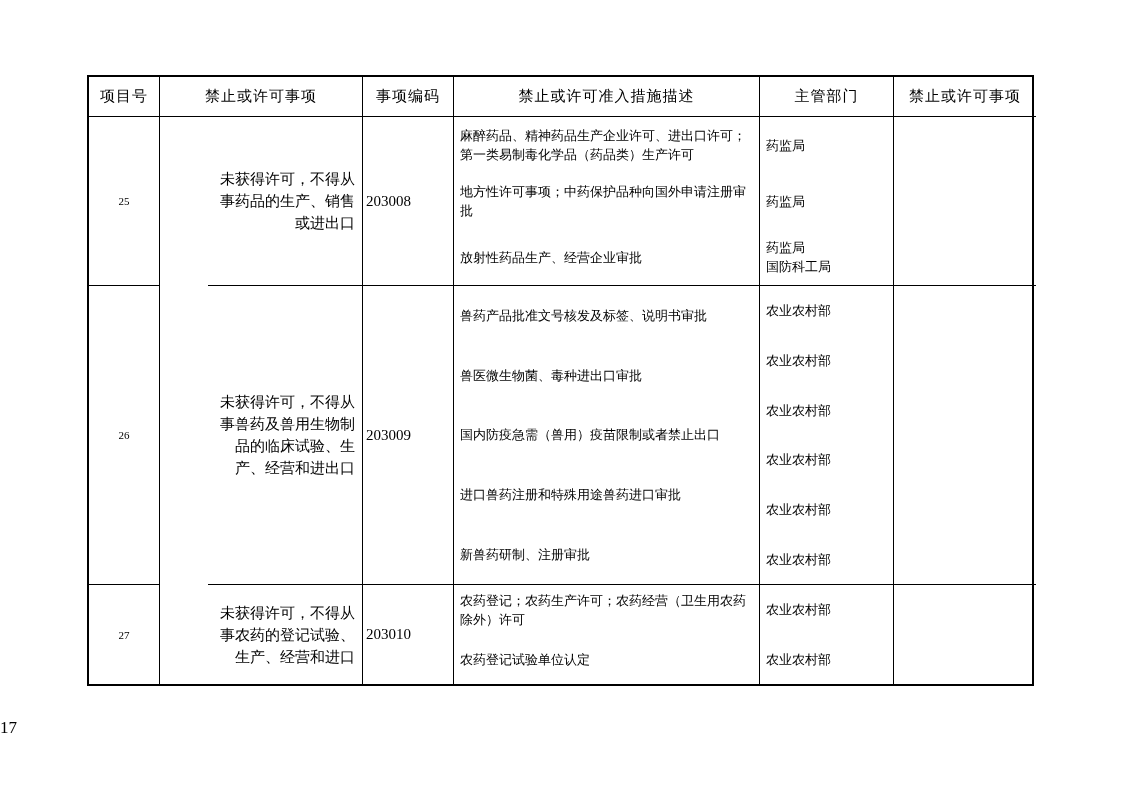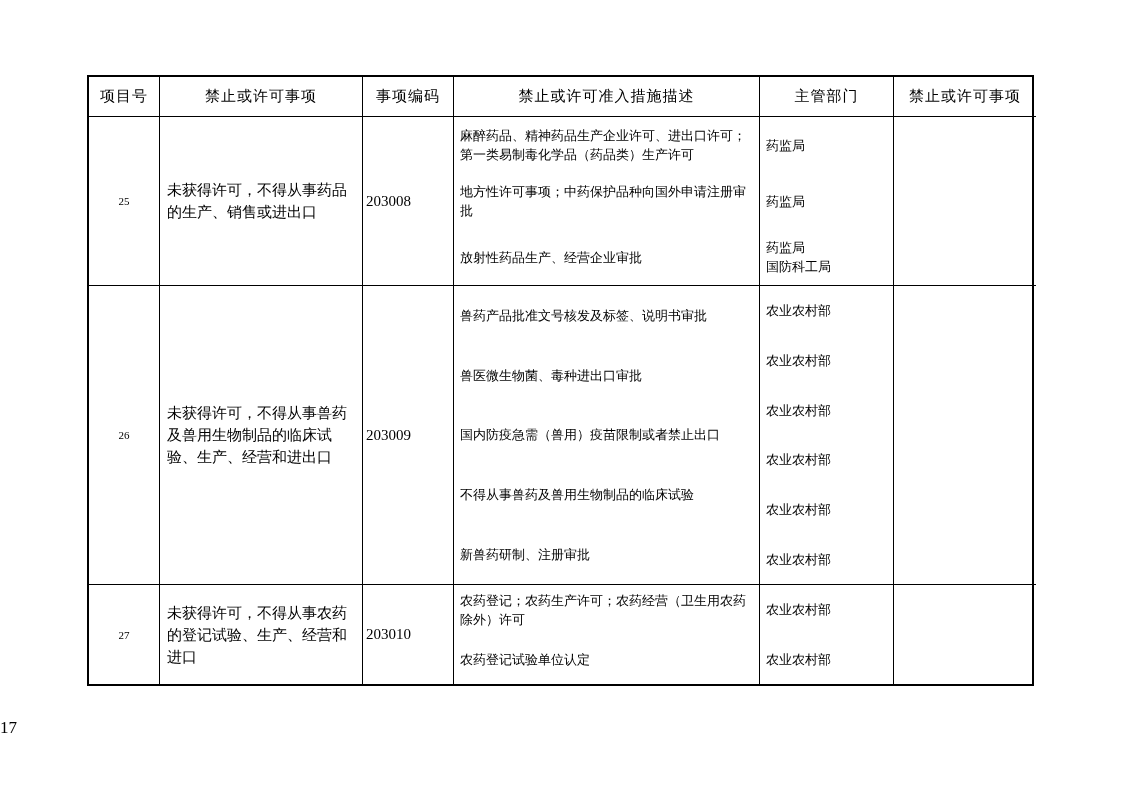--- a/index.html
+++ b/index.html
@@ -50,21 +50,22 @@
     justify-content: center;
     font-size: 11px;
   }
   .item-cell {
     display: flex;
     flex-direction: column;
     justify-content: center;
     font-size: 15px;
     line-height: 22px;
     padding: 0 7px;
-    text-align: left;
+    text-align: right;
+    margin-left: 48px;
   }
   .code-cell {
     display: flex;
     align-items: center;
     justify-content: flex-start;
     font-size: 15px;
     padding-left: 3px;
   }
   .stack-cell {
     display: flex;
@@ -122,21 +123,21 @@
     </div>
     <div class="cell local-cell last-col"></div>
 
     <div class="cell id-cell">26</div>
     <div class="cell item-cell">未获得许可，不得从事兽药及兽用生物制品的临床试验、生产、经营和进出口</div>
     <div class="cell code-cell">203009</div>
     <div class="cell stack-cell">
       <div class="sub">兽药产品批准文号核发及标签、说明书审批</div>
       <div class="sub">兽医微生物菌、毒种进出口审批</div>
       <div class="sub">国内防疫急需（兽用）疫苗限制或者禁止出口</div>
-      <div class="sub">不得从事兽药及兽用生物制品的临床试验</div>
+      <div class="sub">进口兽药注册和特殊用途兽药进口审批</div>
       <div class="sub">新兽药研制、注册审批</div>
     </div>
     <div class="cell stack-cell">
       <div class="sub">农业农村部</div>
       <div class="sub">农业农村部</div>
       <div class="sub">农业农村部</div>
       <div class="sub">农业农村部</div>
       <div class="sub">农业农村部</div>
       <div class="sub">农业农村部</div>
     </div>

